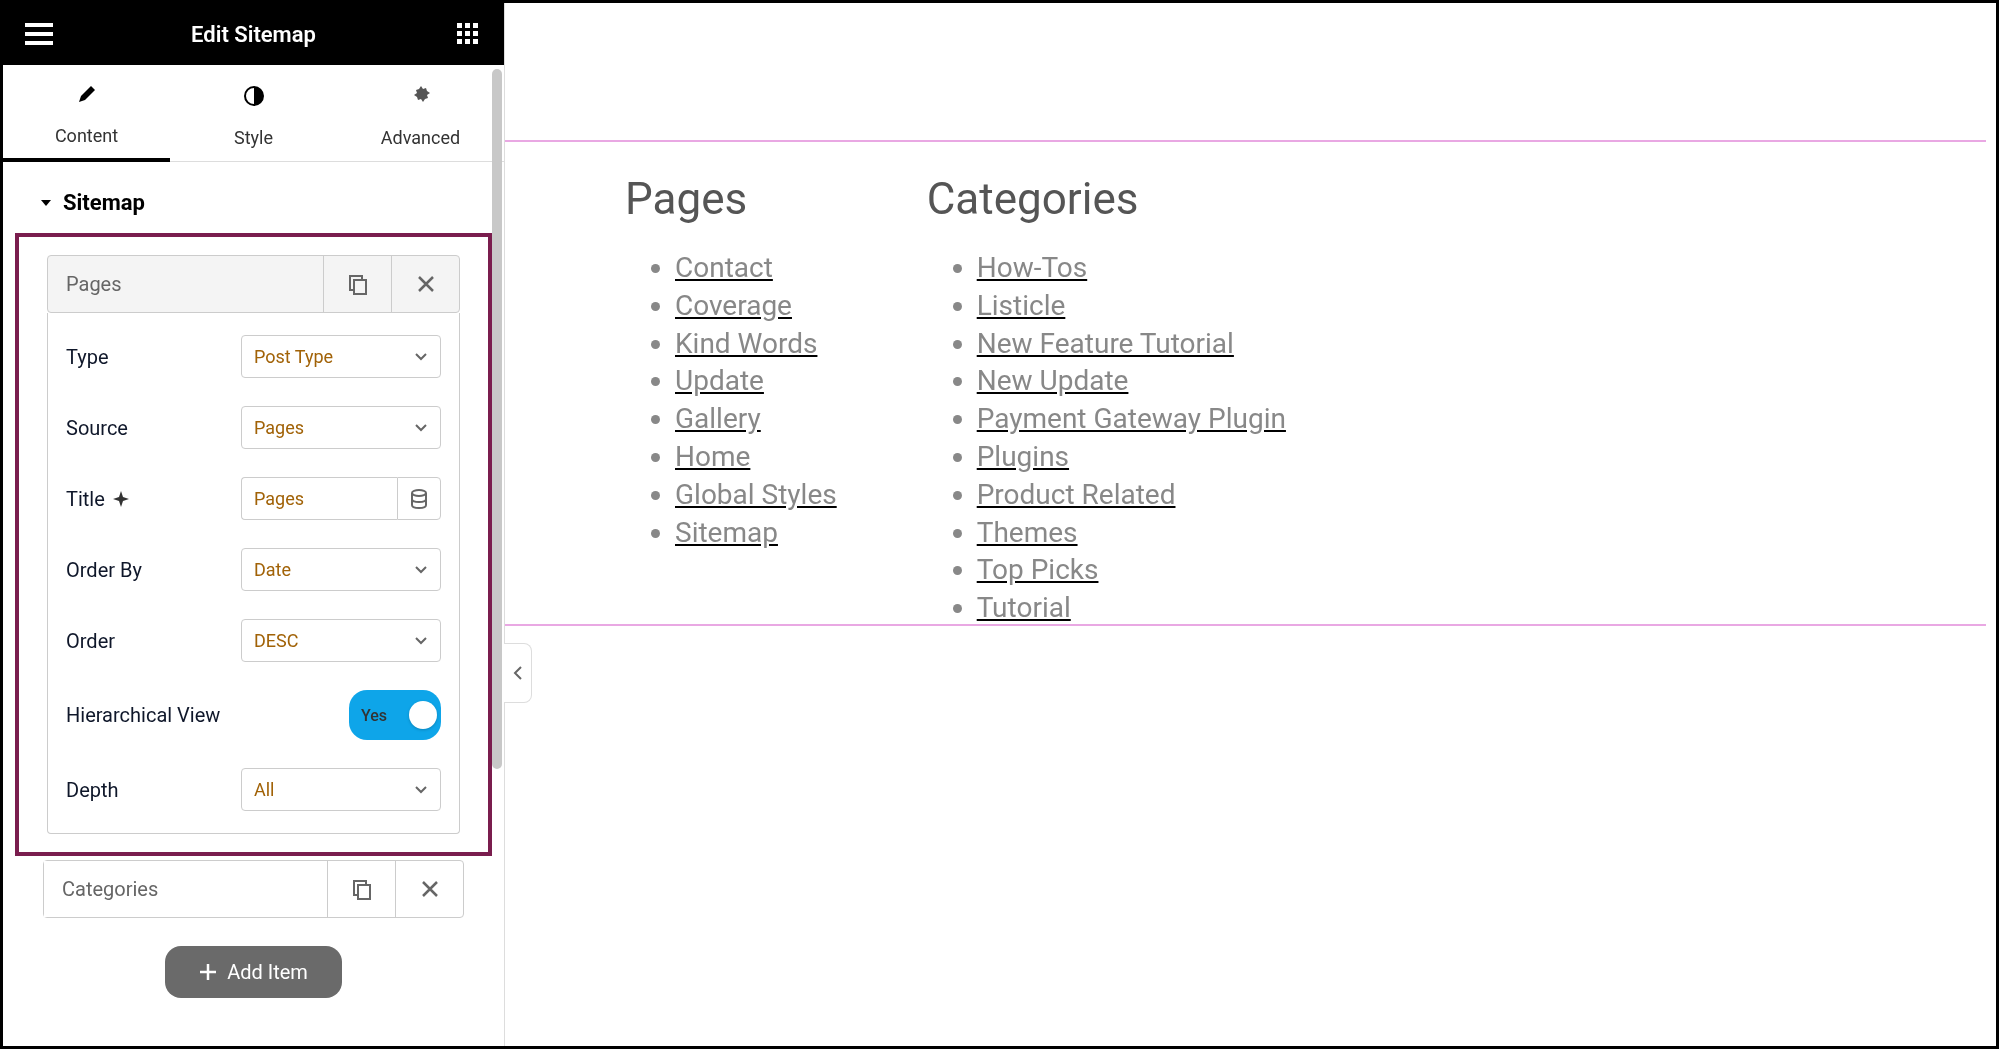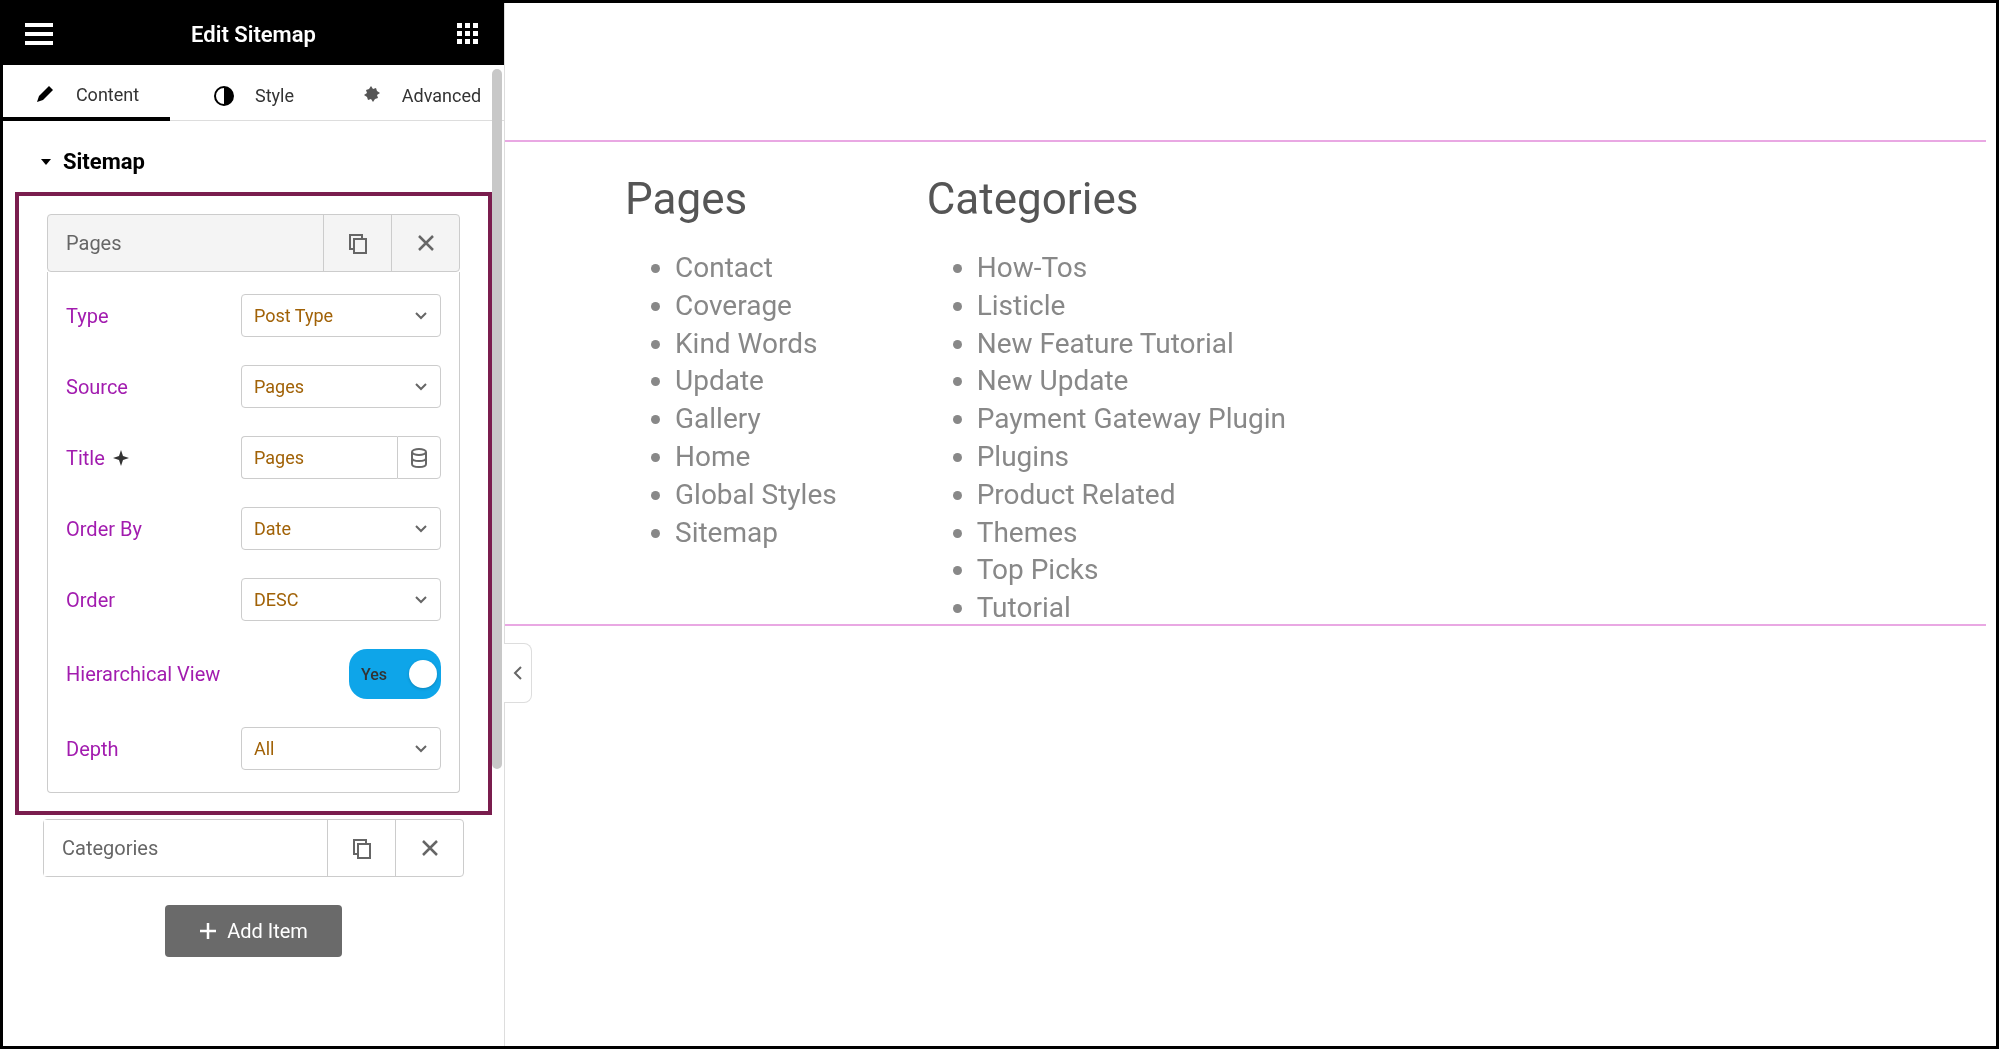--- a/index.html
+++ b/index.html
@@ -4,61 +4,61 @@
 <style>
 * { margin: 0; padding: 0; box-sizing: border-box; font-family: -apple-system, BlinkMacSystemFont, "Segoe UI", Roboto, sans-serif; }
 body { display: flex; width: 1999px; height: 1049px; background: #fff; border: 3px solid #000; }
 
 .sidebar { width: 502px; display: flex; flex-direction: column; border-right: 1px solid #ddd; position: relative; }
 .sidebar-header { background: #000; color: #fff; display: flex; align-items: center; justify-content: space-between; padding: 0 20px; height: 62px; }
 .sidebar-header .title { font-size: 22px; font-weight: 600; text-align: center; }
 .icon-btn { width: 32px; height: 32px; display: flex; align-items: center; justify-content: center; cursor: pointer; }
 
 .tabs { display: flex; border-bottom: 1px solid #ddd; }
-.tab { flex: 1; display: flex; flex-direction: row; align-items: center; justify-content: center; padding: 18px 0 12px; cursor: pointer; gap: 20px; color: #333; }
+.tab { flex: 1; display: flex; flex-direction: column; align-items: center; justify-content: center; padding: 18px 0 12px; cursor: pointer; gap: 20px; color: #333; }
 .tab.active { border-bottom: 4px solid #000; margin-bottom: -1px; }
 .tab-label { font-size: 18px; }
 
 .panel-content { flex: 1; overflow-y: auto; padding: 0 8px 20px 8px; }
 .section-header { display: flex; align-items: center; gap: 10px; padding: 28px 20px 18px 28px; font-size: 22px; font-weight: 700; cursor: pointer; }
 
 .highlighted { border: 4px solid #7a1d4e; margin: 0 4px 4px 4px; padding: 18px 28px; }
 .repeater-header { display: flex; border: 1px solid #ccc; border-radius: 4px; overflow: hidden; background: #f4f4f4; }
 .repeater-title { flex: 1; padding: 16px 18px; font-size: 20px; color: #666; }
 .repeater-icon { width: 68px; display: flex; align-items: center; justify-content: center; border-left: 1px solid #ccc; cursor: pointer; }
 
 .controls { border: 1px solid #ccc; border-top: none; border-radius: 0 0 4px 4px; padding: 8px 0; }
 .control-row { display: flex; align-items: center; padding: 14px 18px; }
-.control-label { flex: 1; font-size: 20px; color: #a21caf; display: flex; align-items: center; gap: 8px; }
+.control-label { flex: 1; font-size: 20px; color: #0f172a; display: flex; align-items: center; gap: 8px; }
 .control-input { width: 200px; }
 .select, .text-input { width: 100%; border: 1px solid #ccc; border-radius: 4px; padding: 10px 12px; font-size: 18px; color: #a16207; background: #fff; display: flex; align-items: center; justify-content: space-between; cursor: pointer; }
 .text-input-wrap { display: flex; }
 .text-input-wrap .text-input { border-radius: 4px 0 0 4px; border-right: none; flex: 1; }
 .text-input-wrap .db-icon { width: 44px; border: 1px solid #ccc; border-radius: 0 4px 4px 0; display: flex; align-items: center; justify-content: center; cursor: pointer; }
 
 .toggle { width: 92px; height: 50px; background: #0ea5e9; border-radius: 18px; display: flex; align-items: center; padding: 10px 12px; cursor: pointer; position: relative; }
 .toggle-label { font-size: 16px; color: #333; font-weight: 500; }
 .toggle-knob { width: 28px; height: 28px; background: #fff; border-radius: 50%; position: absolute; right: 4px; box-shadow: 0 1px 3px rgba(0,0,0,0.2); }
 
 .collapsed-item { margin: 0 32px; border: 1px solid #ccc; border-radius: 4px; display: flex; background: #fff; }
 .collapsed-item .repeater-title { background: #fff; }
 .collapsed-item .repeater-icon { border-left: 1px solid #ccc; }
 
-.add-item-btn { margin: 28px auto 0; display: flex; align-items: center; gap: 10px; background: #6a6a6a; color: #fff; padding: 14px 34px; border-radius: 4px; font-size: 20px; cursor: pointer; width: fit-content; }
+.add-item-btn { margin: 28px auto 0; display: flex; align-items: center; gap: 10px; background: #6a6a6a; color: #fff; padding: 14px 34px; border-radius: 16px; font-size: 20px; cursor: pointer; width: fit-content; }
 
 .scrollbar-track { width: 14px; position: absolute; right: 0; top: 62px; bottom: 0; }
 .scrollbar-thumb { width: 10px; background: #c8c8c8; border-radius: 5px; position: absolute; top: 4px; height: 700px; left: 2px; }
 
 .main { flex: 1; display: flex; flex-direction: column; position: relative; }
 .selection-box { position: absolute; left: 0; right: 10px; top: 137px; height: 486px; border-top: 2px solid #e9a8e3; border-bottom: 2px solid #e9a8e3; }
 .collapse-handle { position: absolute; left: -1px; top: 640px; width: 28px; height: 60px; border: 1px solid #ddd; border-left: none; border-radius: 0 8px 8px 0; display: flex; align-items: center; justify-content: center; background: #fff; cursor: pointer; }
 
 .content-wrap { padding: 170px 40px 0 120px; display: flex; gap: 90px; }
 .col h2 { font-size: 44px; font-weight: 400; color: #555; margin-bottom: 24px; }
-.col ul { list-style: disc; padding-left: 50px; }
+.col ul { list-style: disc; padding-left: 50px; text-decoration: underline; }
 .col li { font-size: 28px; color: #888; line-height: 1.35; }
 
 .drop-zone { position: absolute; left: 140px; right: 14px; top: 760px; bottom: 14px; border: 2px dashed #bbb; display: flex; flex-direction: column; align-items: center; justify-content: center; gap: 20px; }
 .drop-icons { display: flex; gap: 22px; }
 .round-btn { width: 68px; height: 68px; border-radius: 50%; background: #eee; display: flex; align-items: center; justify-content: center; cursor: pointer; }
 .round-btn.accent { background: #e9a8e3; }
 .drop-text { font-size: 22px; font-style: italic; color: #777; }
 
 svg { display: block; }
 </style>

